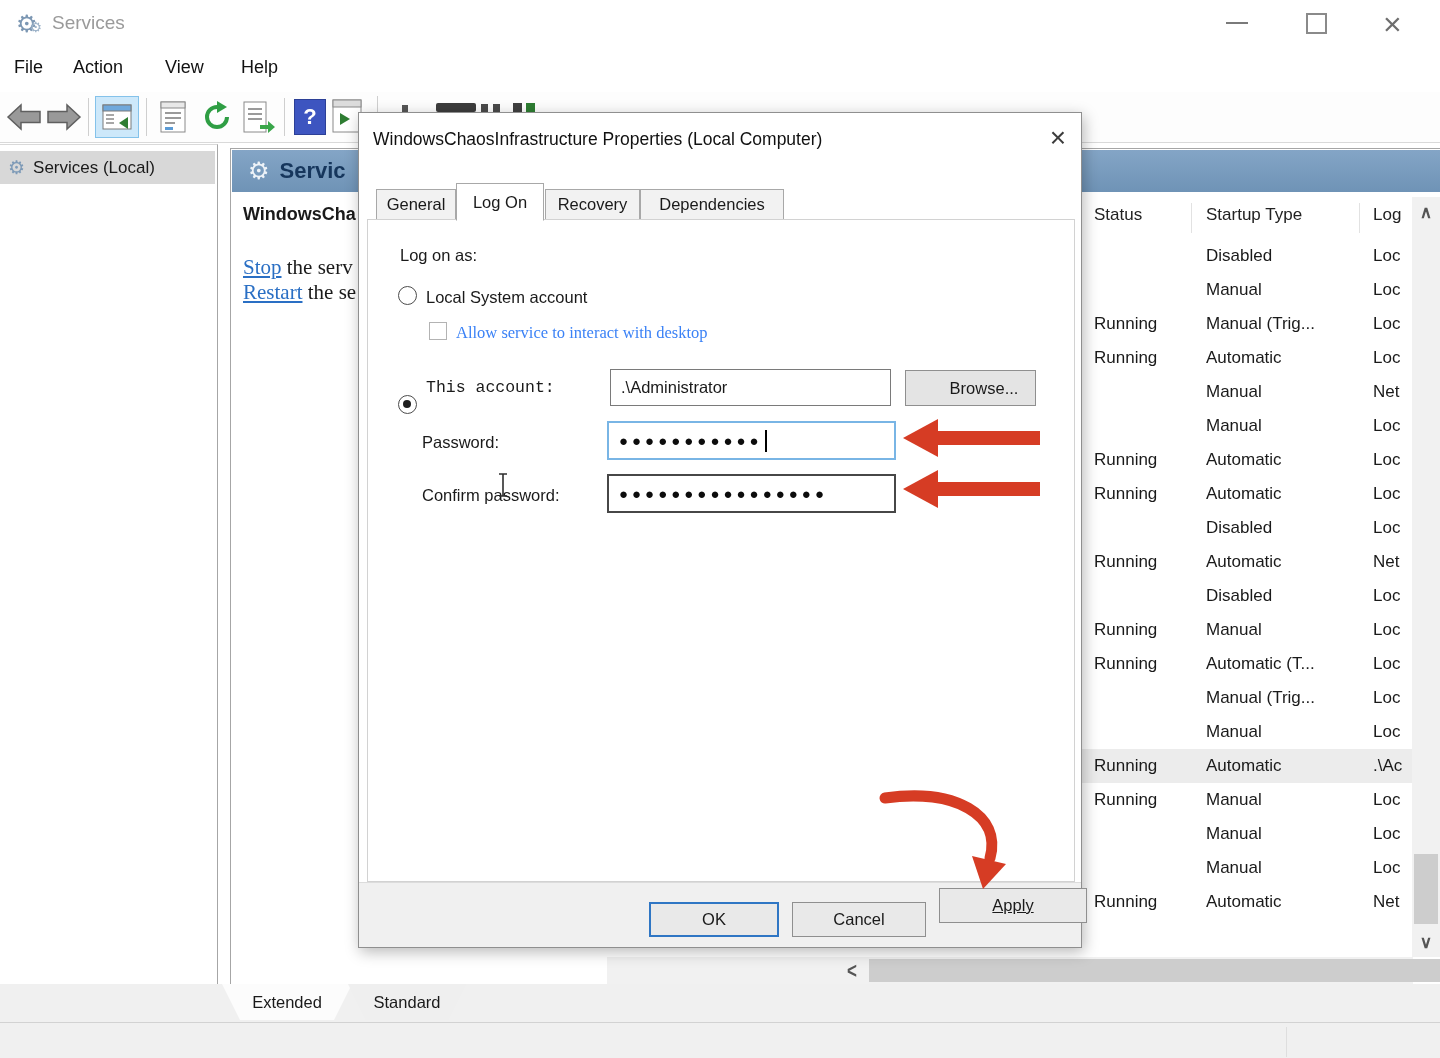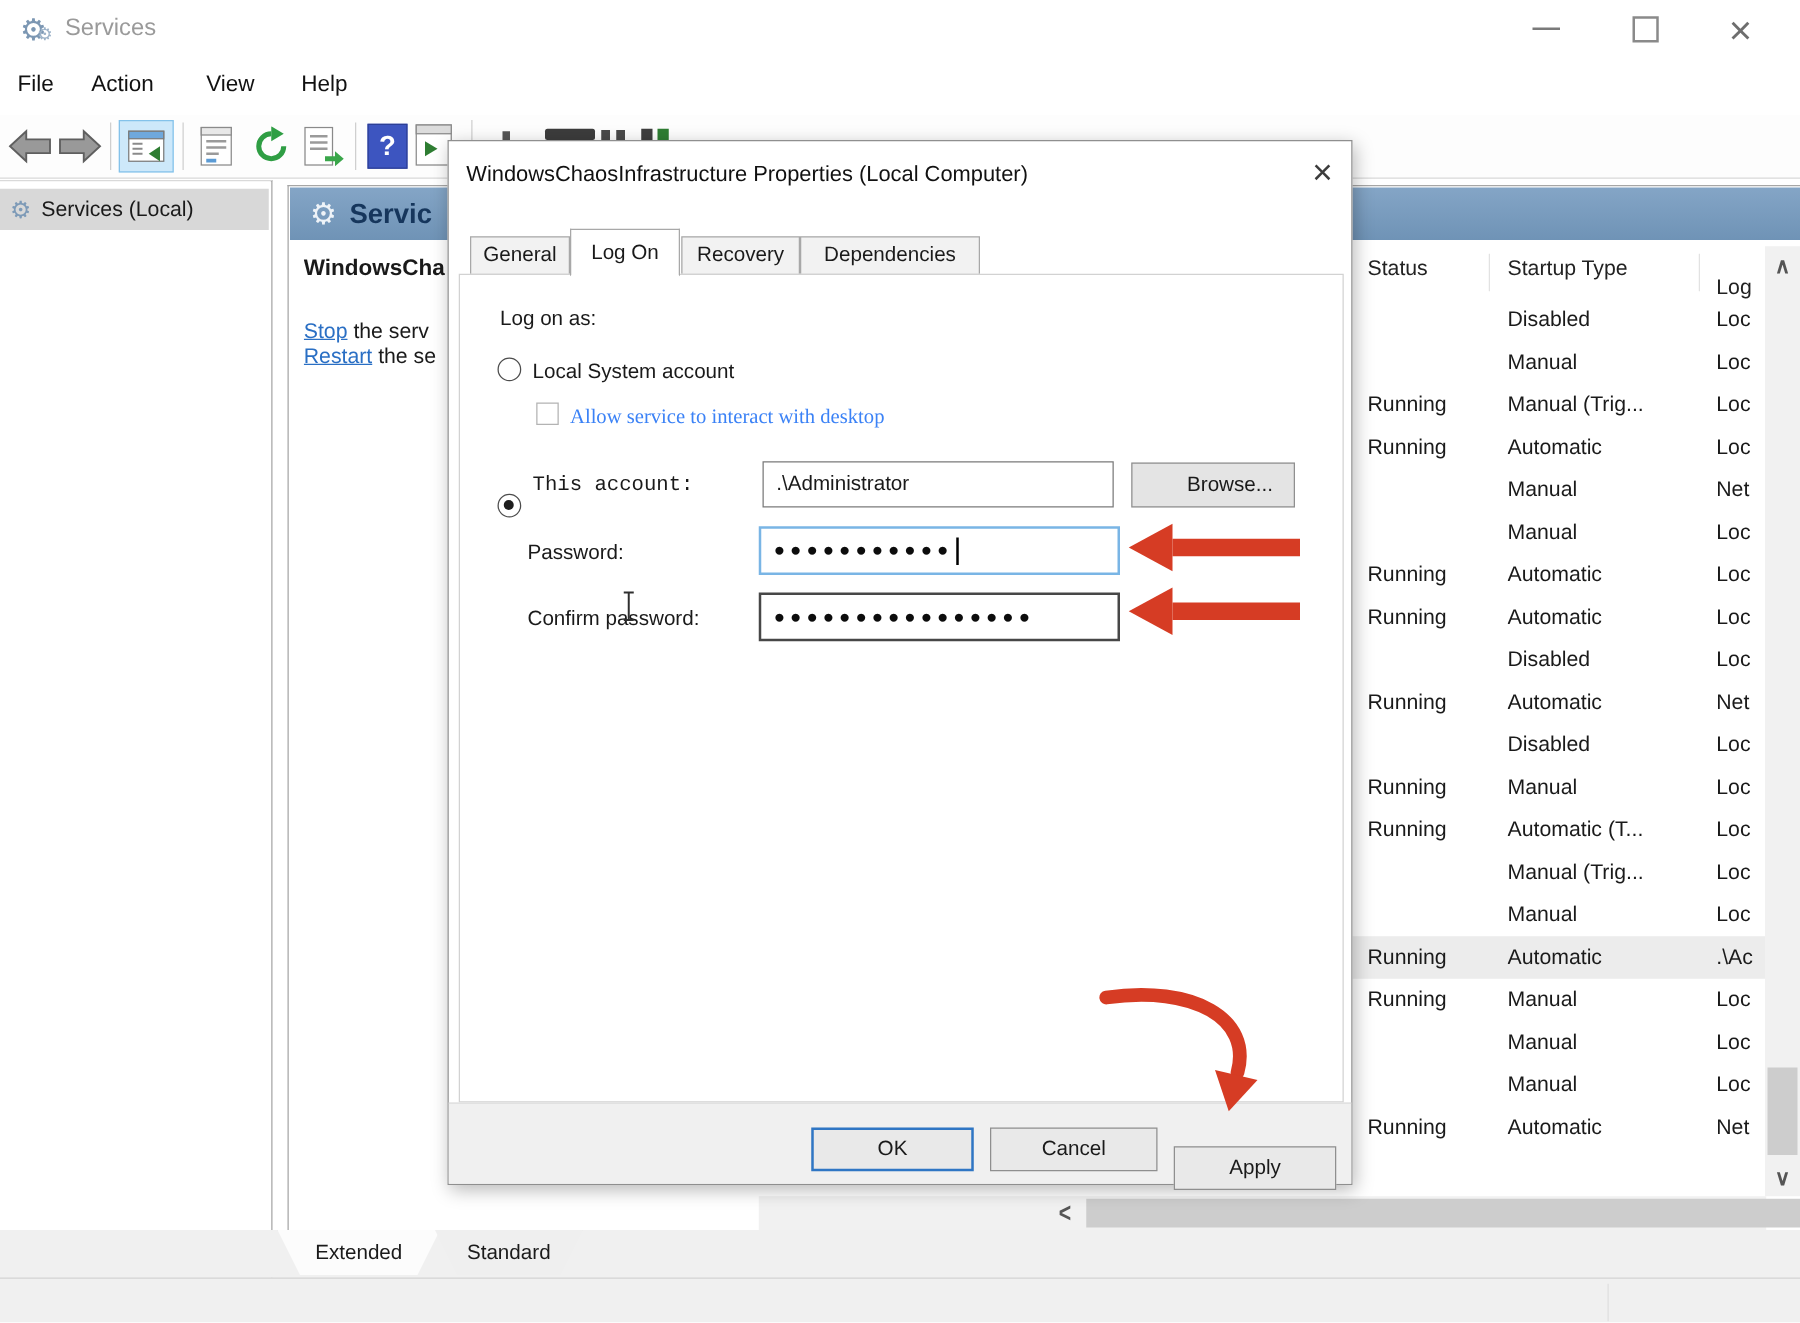--- a/index.html
+++ b/index.html
@@ -14,21 +14,21 @@
   .tb-sep { width:1px; background:#cfcfcf; }
   .tool { display:flex; align-items:center; justify-content:center; }
 
   
   .tree-panel { background:#fff; border-right:1px solid #a6a6a6; border-top:1px solid #d9d9d9; }
   .tree-sel { background:#d8d8d8; display:flex; align-items:center; font-size:17px; }
   .main-panel { background:#fff; border-left:1px solid #a6a6a6; border-top:1px solid #a6a6a6; }
   .banner { background:linear-gradient(#84a5c6,#6f93b6); display:flex; align-items:center; }
   .banner-title { color:#16365c; font-size:22px; font-weight:bold; }
   .desc-title { font-weight:bold; font-size:18px; white-space:nowrap; overflow:hidden; }
-  .desc-line { font-size:17px; white-space:nowrap; overflow:hidden; }
+  .desc-line { font-size:21px; white-space:nowrap; overflow:hidden;font-family:Liberation Serif, serif; }
   .lnk { color:#2a6fc4; text-decoration:underline; }
 
   .col-hdr { font-size:17px; color:#222; }
   .hdr-sep { width:1px; background:#e2e2e2; }
   .rows { }
   .srow { position:relative; height:34px; width:806px; }
   .srow.sel { background:#ececec; }
   .cell { position:absolute; top:0; height:34px; line-height:34px; font-size:17px; white-space:nowrap; overflow:hidden; }
   .c-status { left:487px; width:105px; }
   .c-startup { left:599px; width:162px; }
@@ -179,21 +179,21 @@
         <span class="lnk">Stop</span><span> the serv</span>
       </div>
       <div class="desc-line">
         <span class="lnk">Restart</span><span> the se</span>
       </div>
     </div>
 
     <div class="abs" style="left:376px;top:48px;width:806px;height:40px;background:#fff;">
       <span class="abs col-hdr" style="left:487px;top:8px;">Status</span>
       <span class="abs col-hdr" style="left:599px;top:8px;">Startup Type</span>
-      <span class="abs col-hdr" style="left:766px;top:8px;margin-top:15px;">Log</span>
+      <span class="abs col-hdr" style="left:766px;top:8px;">Log</span>
       <div class="abs hdr-sep" style="left:584px;top:6px;height:30px;"></div>
       <div class="abs hdr-sep" style="left:752px;top:6px;height:30px;"></div>
     </div>
 
     <div id="rows" class="abs rows" style="left:376px;top:90px;width:806px;height:714px;overflow:hidden;">
   <div class="srow">
     <span class="cell c-status"></span>
     <span class="cell c-startup">Disabled</span>
     <span class="cell c-log">Loc</span>
   </div>
@@ -390,21 +390,21 @@
       </div>
     </div>
 
     <div class="abs footer" style="left:0;top:769px;width:722px;height:65px;">
       <div class="abs btn default" style="left:290px;top:19px;width:130px;height:35px;">
           <span>OK</span>
         </div>
       <div class="abs btn" style="left:433px;top:19px;width:134px;height:35px;">
           <span>Cancel</span>
         </div>
-      <div class="abs btn" style="left:580px;top:34px;width:130px;height:35px;">
+      <div class="abs btn" style="left:580px;top:5px;width:148px;height:35px;text-decoration:underline;">
           <span>Apply</span>
         </div>
     </div>
   </div>
 
   <svg class="abs" style="left:0;top:0;z-index:40;pointer-events:none;" width="1440" height="1058" viewBox="0 0 1440 1058">
     <g id="arrow-color-group" fill="#d63c24">
 
       <g>
         <rect x="938" y="431" width="102" height="14"></rect>

